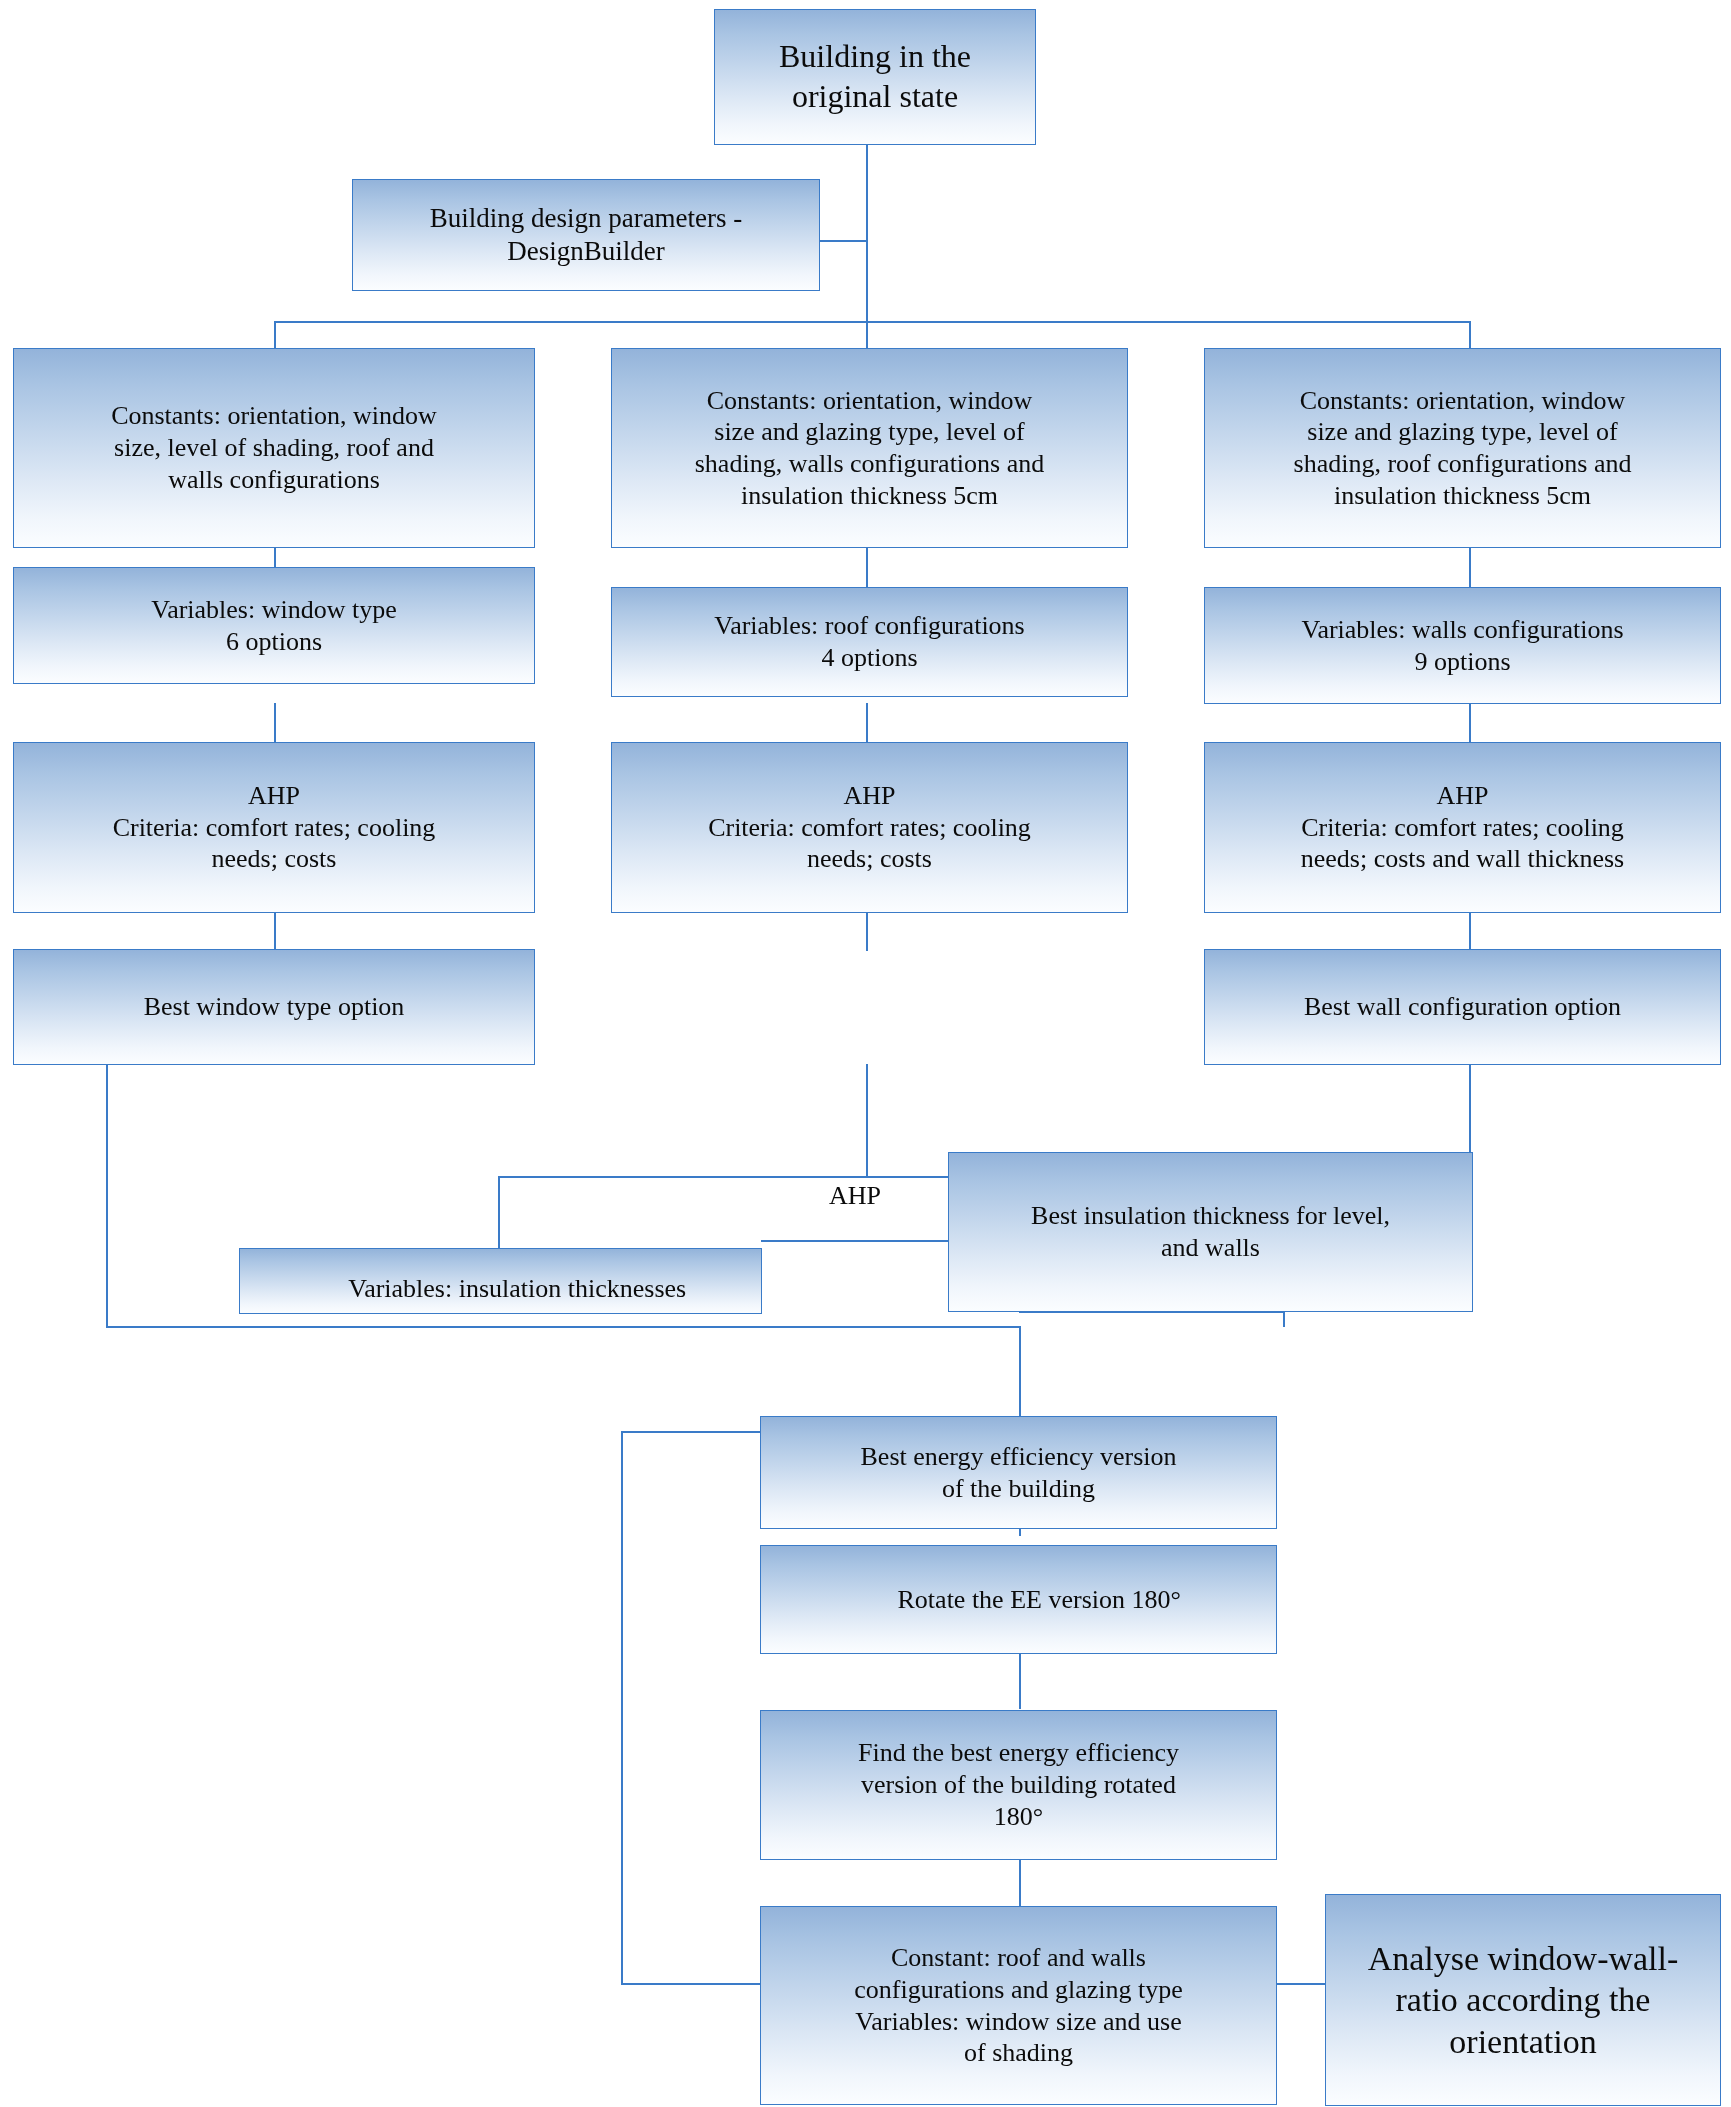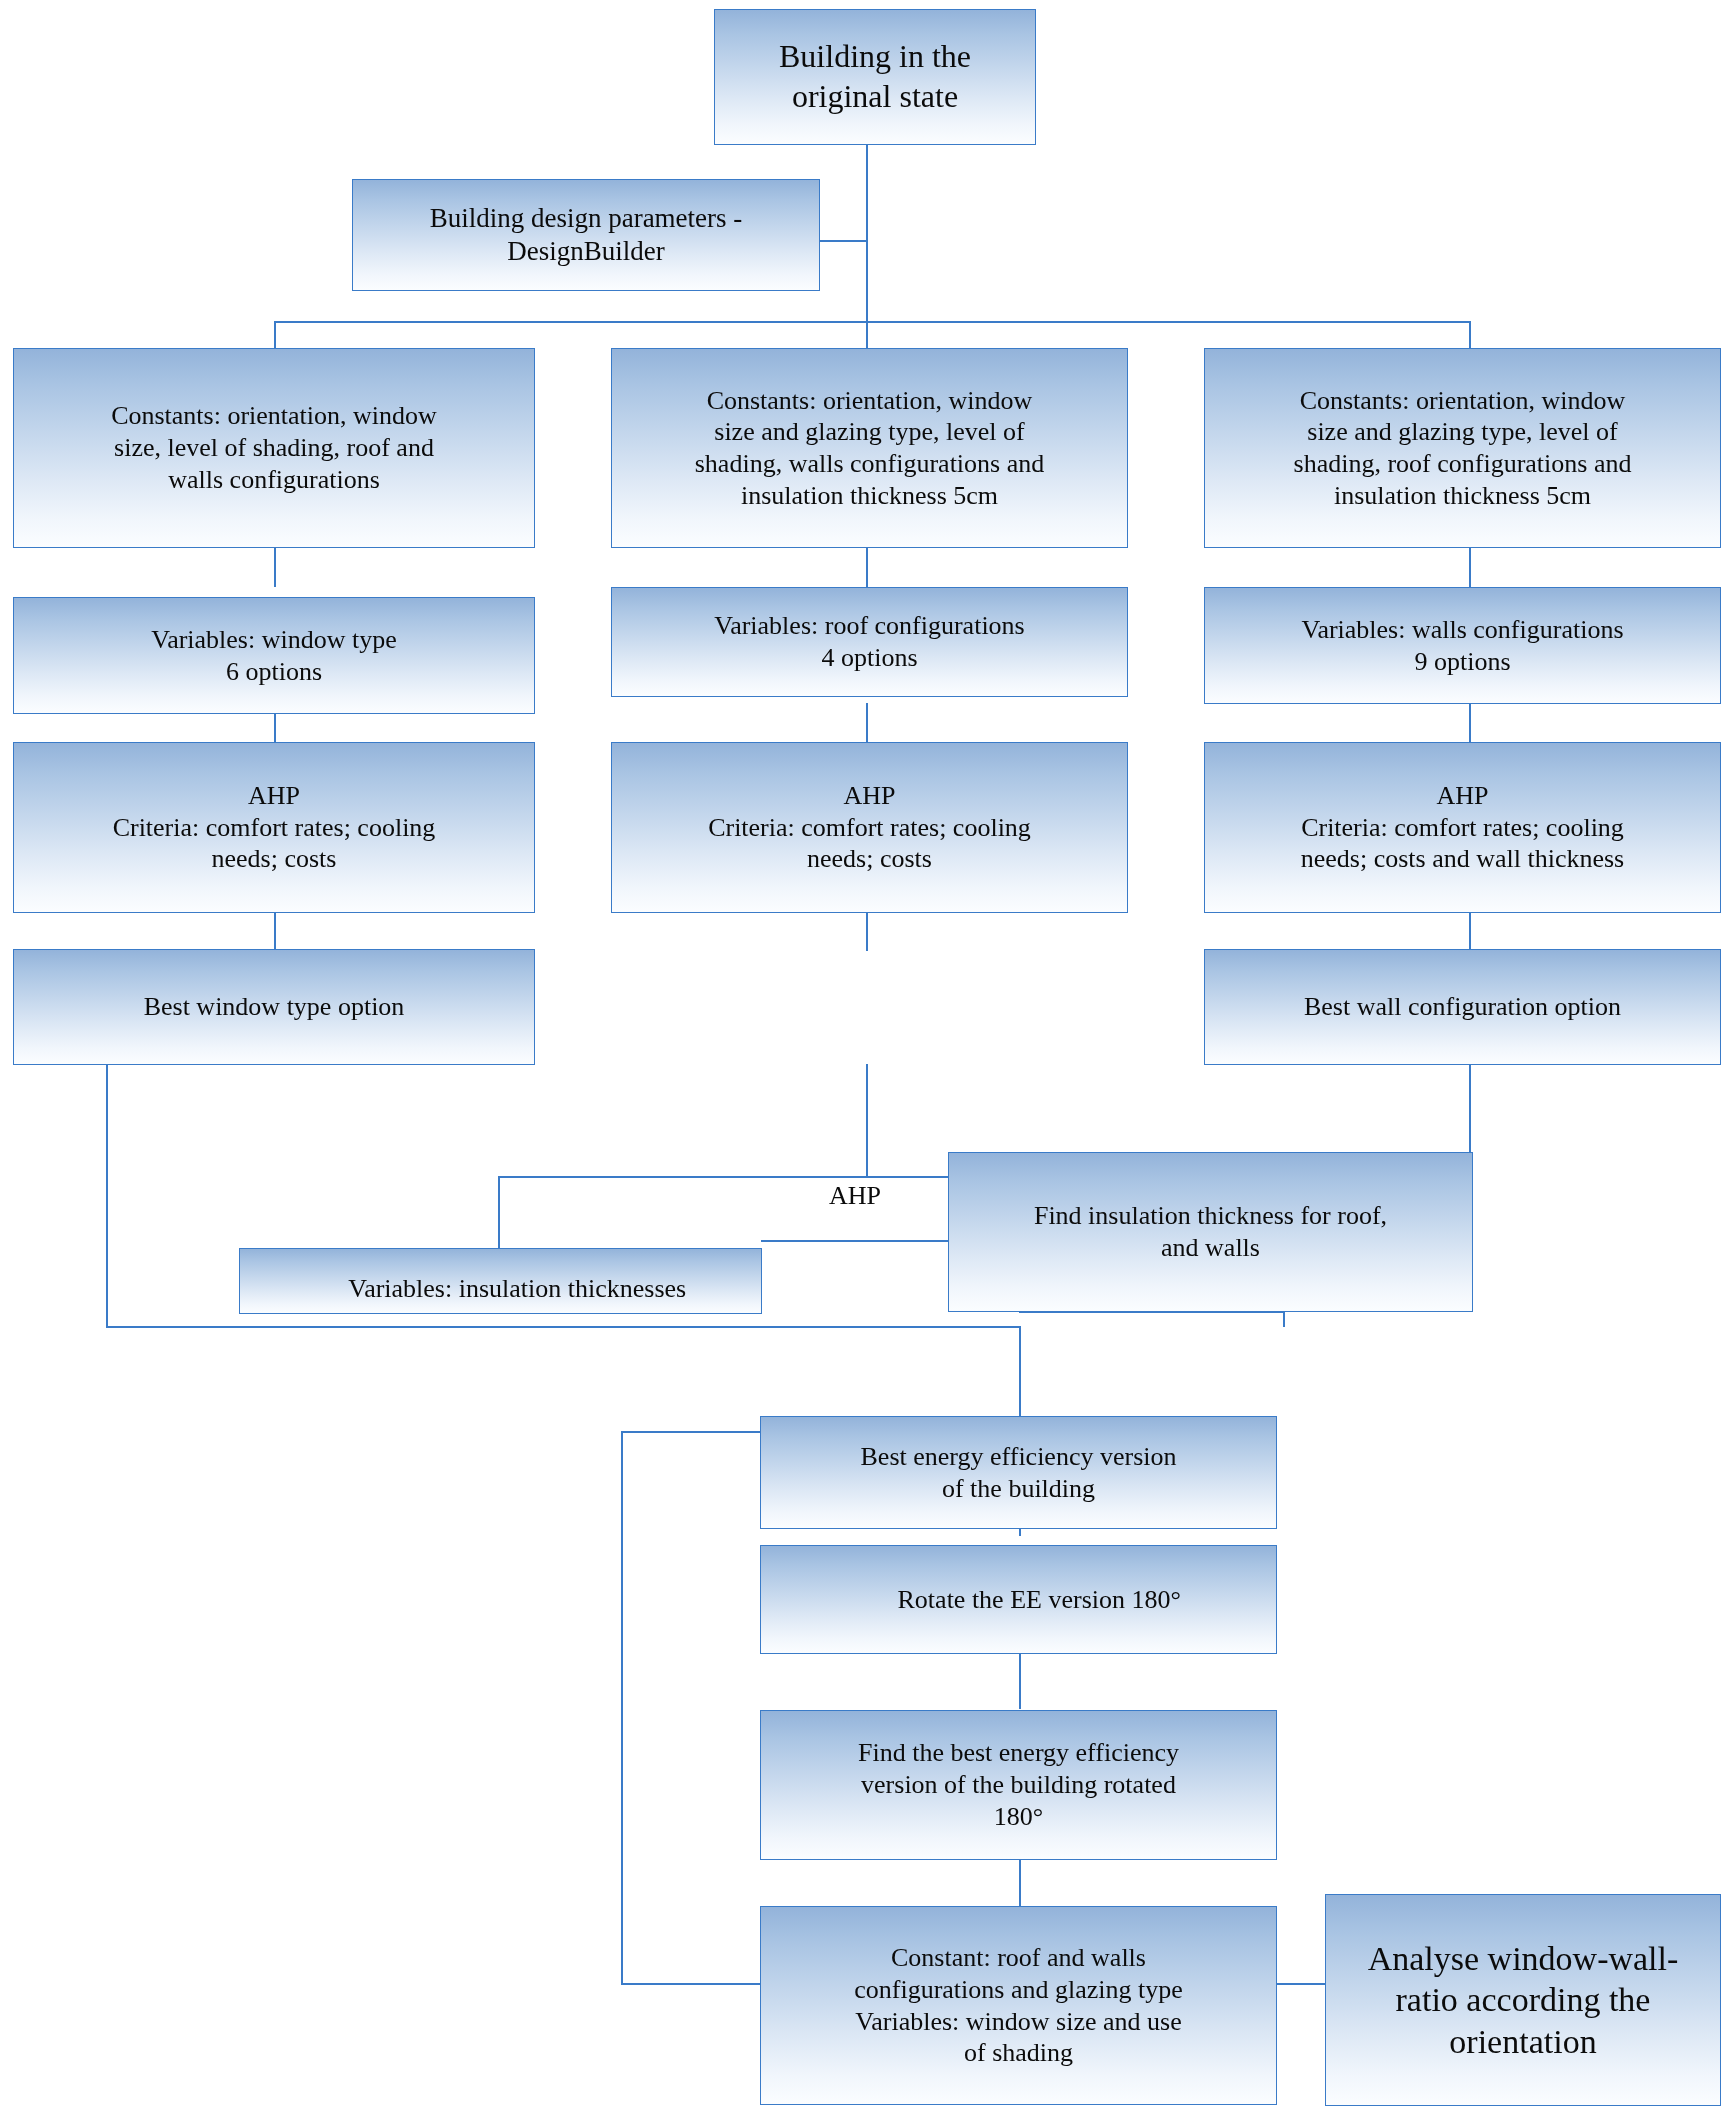--- a/index.html
+++ b/index.html
@@ -134,21 +134,21 @@
 shading, walls configurations and
 insulation thickness 5cm</span>
   </div>
   <div class="node" style="left:1204px; top:348px; width:517px; height:200px; font-size:26px;">
     <span class="txt">Constants: orientation, window
 size and glazing type, level of
 shading, roof configurations and
 insulation thickness 5cm</span>
   </div>
 
-  <div class="node" style="left:13px; top:597px; width:522px; height:117px; font-size:26px;">
+  <div class="node" style="left:13px; top:567px; width:522px; height:117px; font-size:26px;">
     <span class="txt">Variables: window type
 6 options</span>
   </div>
   <div class="node" style="left:611px; top:587px; width:517px; height:110px; font-size:26px;">
     <span class="txt">Variables: roof configurations
 4 options</span>
   </div>
   <div class="node" style="left:1204px; top:587px; width:517px; height:117px; font-size:26px;">
     <span class="txt">Variables: walls configurations
 9 options</span>
@@ -174,21 +174,21 @@
     <span class="txt">Best window type option</span>
   </div>
   <div class="node" style="left:1204px; top:949px; width:517px; height:116px; font-size:26px;">
     <span class="txt">Best wall configuration option</span>
   </div>
 
   <div class="node" style="left:239px; top:1248px; width:523px; height:66px; align-items:flex-end; padding-bottom:8.5px; font-size:26px;padding-left:40px;">
     <span class="txt">Variables: insulation thicknesses</span>
   </div>
   <div class="node" style="left:948px; top:1152px; width:525px; height:160px; font-size:26px;">
-    <span class="txt">Find insulation thickness for roof,
+    <span class="txt">Best insulation thickness for level,
 and walls</span>
   </div>
   <div class="freelabel" style="left:794px; top:1181px; width:122px; font-size:26px;">AHP</div>
 
   <div class="node bold" style="left:760px; top:1416px; width:517px; height:113px; font-size:26px;">
     <span class="txt">Best energy efficiency version
 of the building</span>
   </div>
 
   <div class="node" style="left:760px; top:1545px; width:517px; height:109px; font-size:26px;padding-left:48px;">

